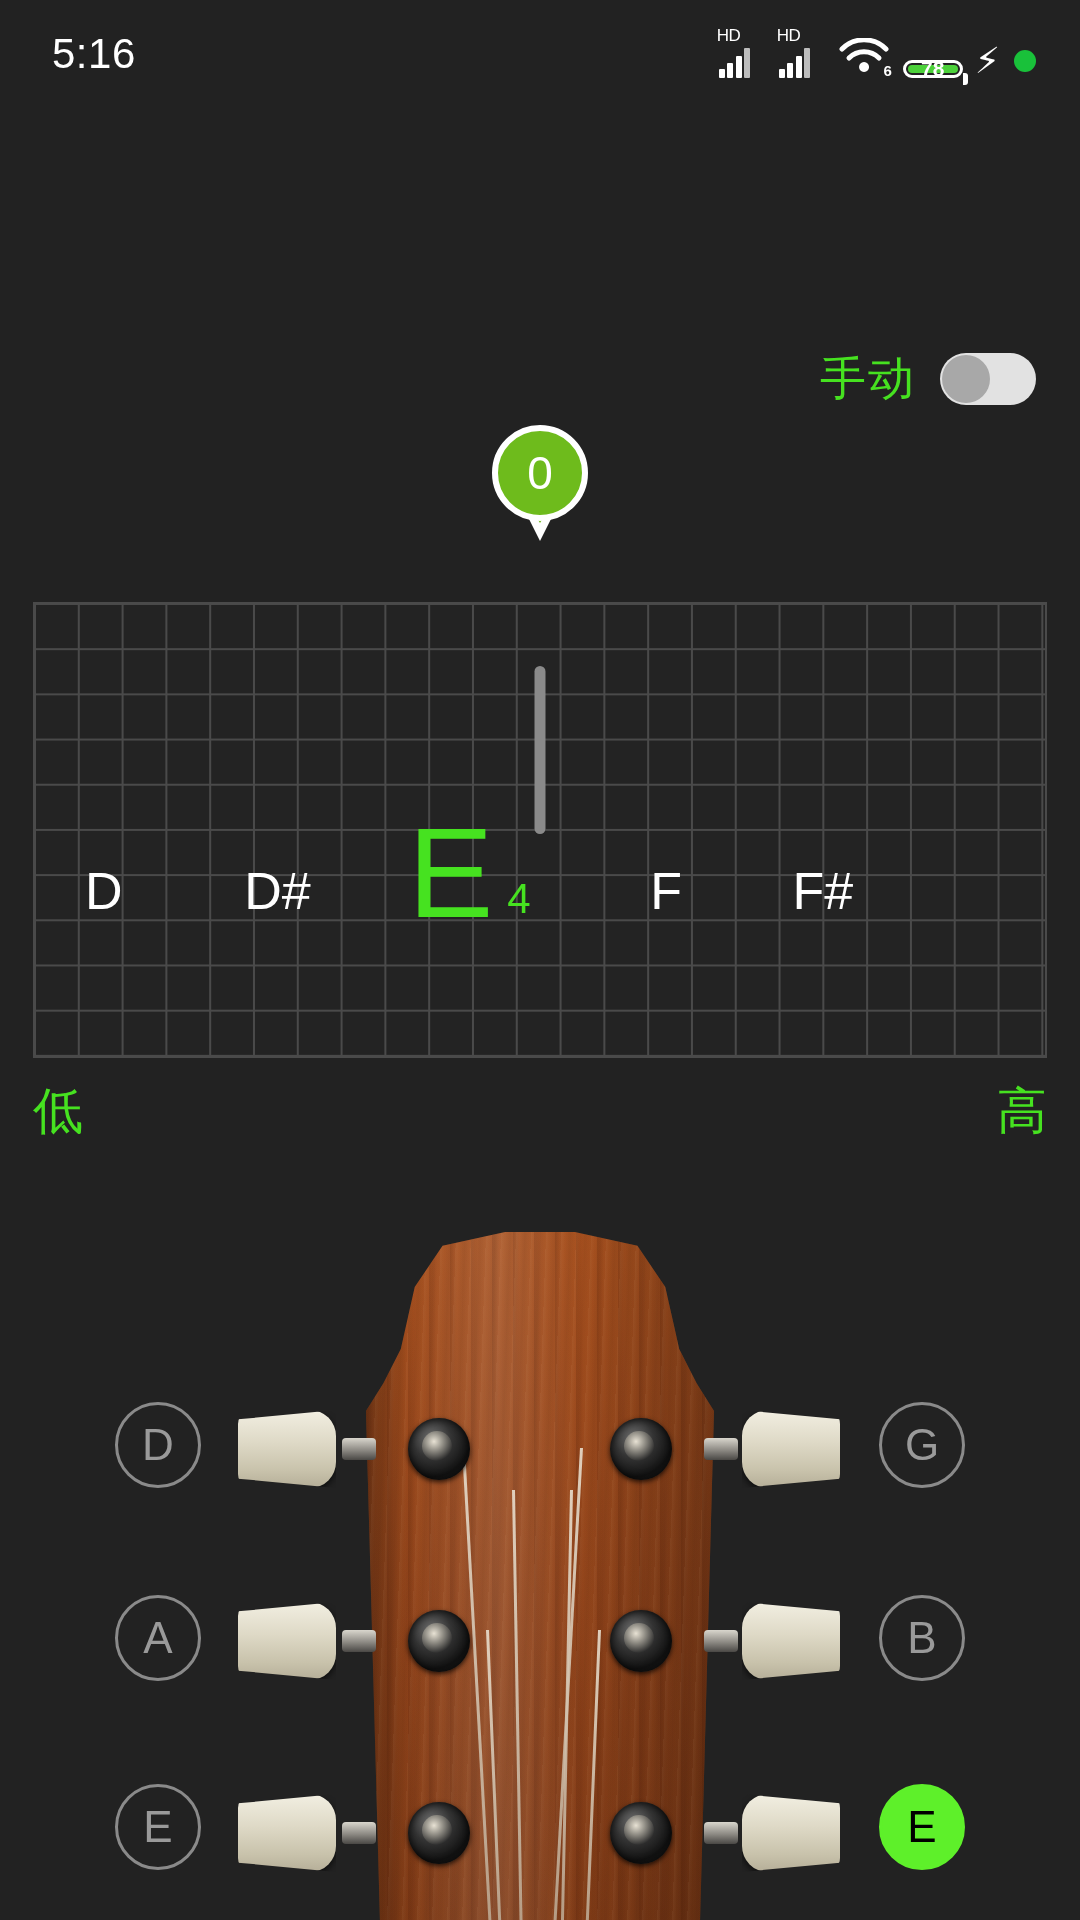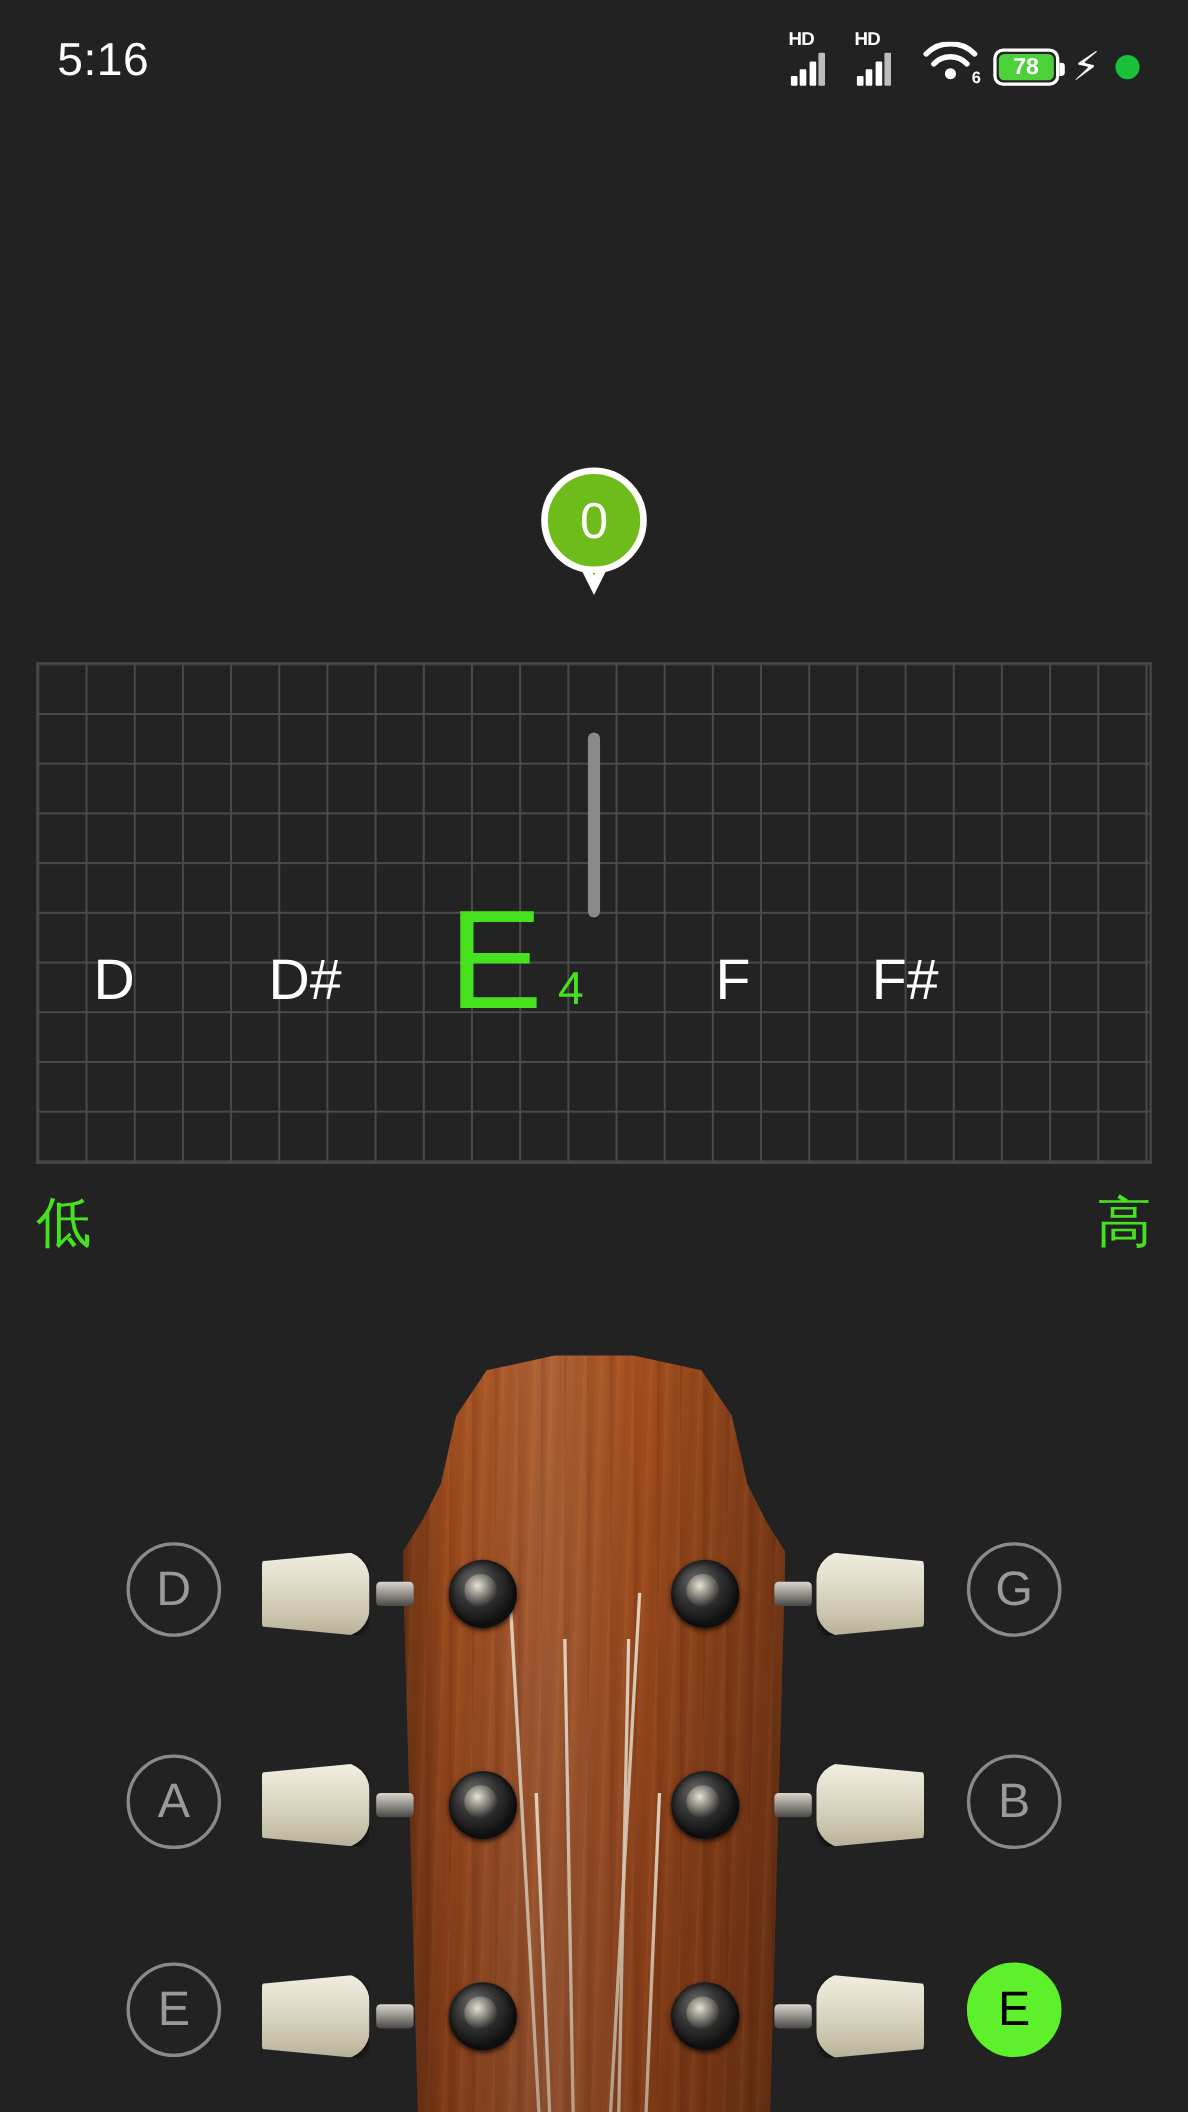--- a/index.html
+++ b/index.html
@@ -14,35 +14,35 @@
   
   .statusbar{
     position:absolute; left:0; top:0; width:1080px; height:108px;
     display:flex; align-items:center; justify-content:space-between;
     padding:0 44px 0 52px;
   }
   .status-time{ color:#ffffff; font-size:42px; letter-spacing:0.5px; font-weight:400; }
   .status-right{ display:flex; align-items:flex-end; gap:14px; }
 
   .sig-wrap{ position:relative; width:46px; height:48px; }
-  .sig-hd{ position:absolute; left:-2px; top:-4px; font-size:17px; color:#ffffff; font-weight:700; letter-spacing:-0.5px; }
+  .sig-hd{ position:absolute; left:-2px; top:-4px; font-size:17px; color:#ffffff; font-weight:400; letter-spacing:-0.5px; }
   .sig-bars{ position:absolute; left:0; bottom:0; display:flex; align-items:flex-end; gap:2.5px; height:30px; }
   .sig-bars i{ display:block; width:6px; background:#ffffff; border-radius:1px; }
   .sig-bars i:nth-child(1){ height:9px; }
   .sig-bars i:nth-child(2){ height:15px; }
   .sig-bars i:nth-child(3){ height:22px; }
   .sig-bars i:nth-child(4){ height:30px; }
   .sig-bars i.dim{ background:#bdbdbd; }
 
   .wifi{ position:relative; width:50px; height:44px; }
   .wifi svg{ position:absolute; left:0; bottom:0; }
   .wifi .six{ position:absolute; right:-3px; bottom:-1px; font-size:15px; color:#ffffff; font-weight:600; }
 
   .battery{
-    position:relative; width:60px; height:34px; border:3px solid #ffffff; border-radius:9px;
+    position:relative; width:60px; height:18px; border:3px solid #ffffff; border-radius:9px;
     display:flex; align-items:center; justify-content:center;
   }
   .battery:after{
     content:""; position:absolute; right:-8px; top:10px; width:5px; height:12px;
     background:#ffffff; border-radius:0 3px 3px 0;
   }
   .battery .fill{
     position:absolute; left:2px; top:2px; bottom:2px; width:calc(100% - 4px);
     background:#4cd13a; border-radius:5px;
   }
@@ -243,20 +243,26 @@
 
       <div class="battery">
         <span class="fill"></span>
         <span class="lvl">78</span>
       </div>
       <div class="bolt">⚡</div>
       <div class="greendot"></div>
     </div>
   </div>
 
+  <div class="manual-row">
+    <span class="manual-label">手动</span>
+    <span class="toggle">
+      <span class="knob"></span>
+    </span>
+  </div>
 
   <div class="pin">
     <span class="tail"></span>
     <span class="tail-in"></span>
     <span class="bubble">
       <span class="val">0</span>
     </span>
   </div>
 
   <div class="gridpanel">

